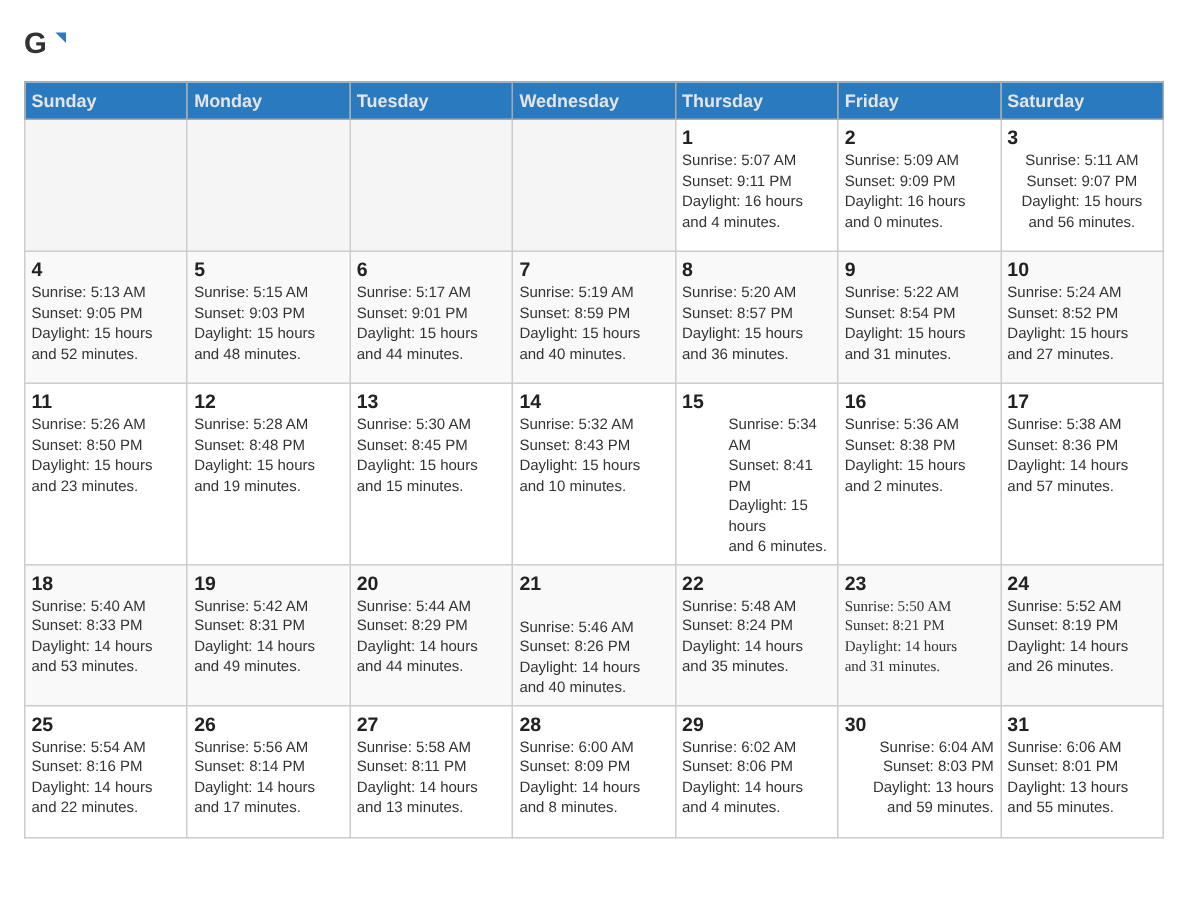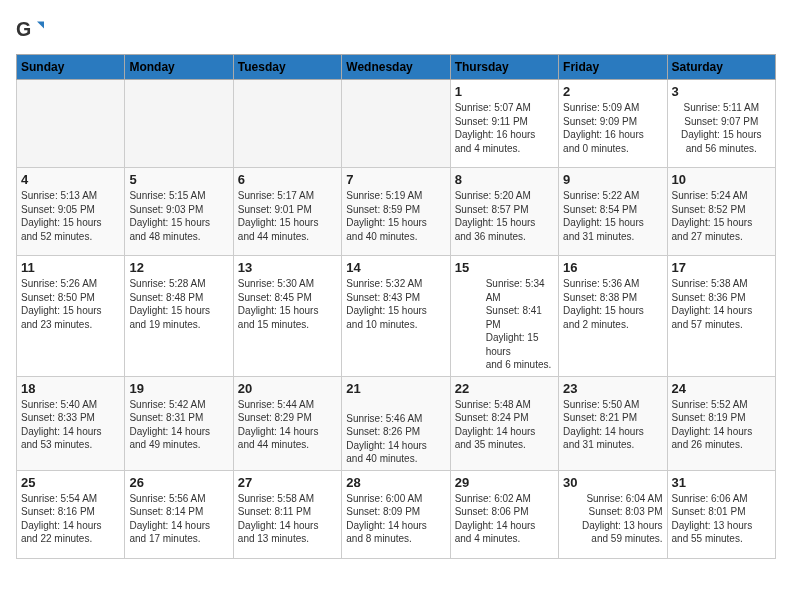--- a/index.html
+++ b/index.html
@@ -45,21 +45,21 @@
       font-size: 16px;
       color: #555;
     }
     table {
       width: 100%;
       border-collapse: collapse;
       table-layout: fixed;
     }
     th {
       background-color: #2a7abf;
-      color: #000000;
+      color: #e5e5e5;
       font-size: 12px;
       font-weight: bold;
       padding: 5px 4px;
       text-align: left;
       border: 1px solid #aaa;
     }
     td {
       border: 1px solid #ccc;
       vertical-align: top;
       padding: 4px 4px;
@@ -278,21 +278,21 @@
         </td>
         <td>
           <div class="day-num">22</div>
           <div class="day-info" style="white-space: pre-line;">Sunrise: 5:48 AM
 Sunset: 8:24 PM
 Daylight: 14 hours
 and 35 minutes.</div>
         </td>
         <td>
           <div class="day-num">23</div>
-          <div class="day-info" style="white-space: pre-line;">Sunrise: 5:50 AM
+          <div class="day-info" style="white-space: pre-line; font-family: Liberation Serif, serif;">Sunrise: 5:50 AM
 Sunset: 8:21 PM
 Daylight: 14 hours
 and 31 minutes.</div>
         </td>
         <td>
           <div class="day-num">24</div>
           <div class="day-info" style="white-space: pre-line;">Sunrise: 5:52 AM
 Sunset: 8:19 PM
 Daylight: 14 hours
 and 26 minutes.</div>

